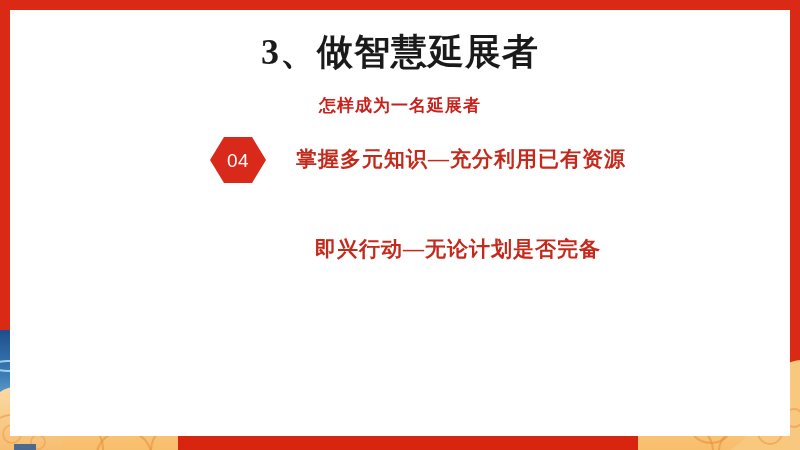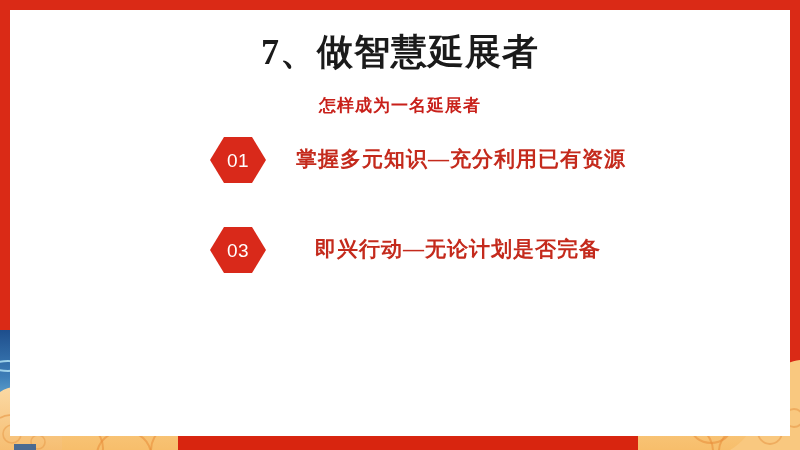--- a/index.html
+++ b/index.html
@@ -133,40 +133,35 @@
   <div class="deco-right-art">
     <svg width="70" height="90" viewBox="0 0 70 90" aria-hidden="true">
       <path d="M70 0 L70 90 L0 90 C18 80,30 58,34 34 C38 14,52 2,70 0 Z" fill="#F9C87F"></path>
       <circle cx="40" cy="72" r="12" fill="none" stroke="#E89A4A" stroke-width="1.8" opacity=".6"></circle>
       <circle cx="64" cy="58" r="9" fill="none" stroke="#E89A4A" stroke-width="1.8" opacity=".6"></circle>
     </svg>
   </div>
 
   <div class="panel">
 
-    <div class="title">7、做智慧延展者</div>
+    <div class="title">3、做智慧延展者</div>
 
     <div class="subtitle">怎样成为一名延展者</div>
 
     <div class="list">
 
       <div class="row row-1">
         <div class="hexwrap">
           <div class="hex">
-            <span class="hexnum">01</span>
+            <span class="hexnum">04</span>
           </div>
         </div>
         <div class="rowtext">掌握多元知识—充分利用已有资源</div>
       </div>
 
 
       <div class="row row-3">
-        <div class="hexwrap">
-          <div class="hex">
-            <span class="hexnum">03</span>
-          </div>
-        </div>
         <div class="rowtext">即兴行动—无论计划是否完备</div>
       </div>
 
     </div>
   </div>
 </div>
 
 </body></html>

